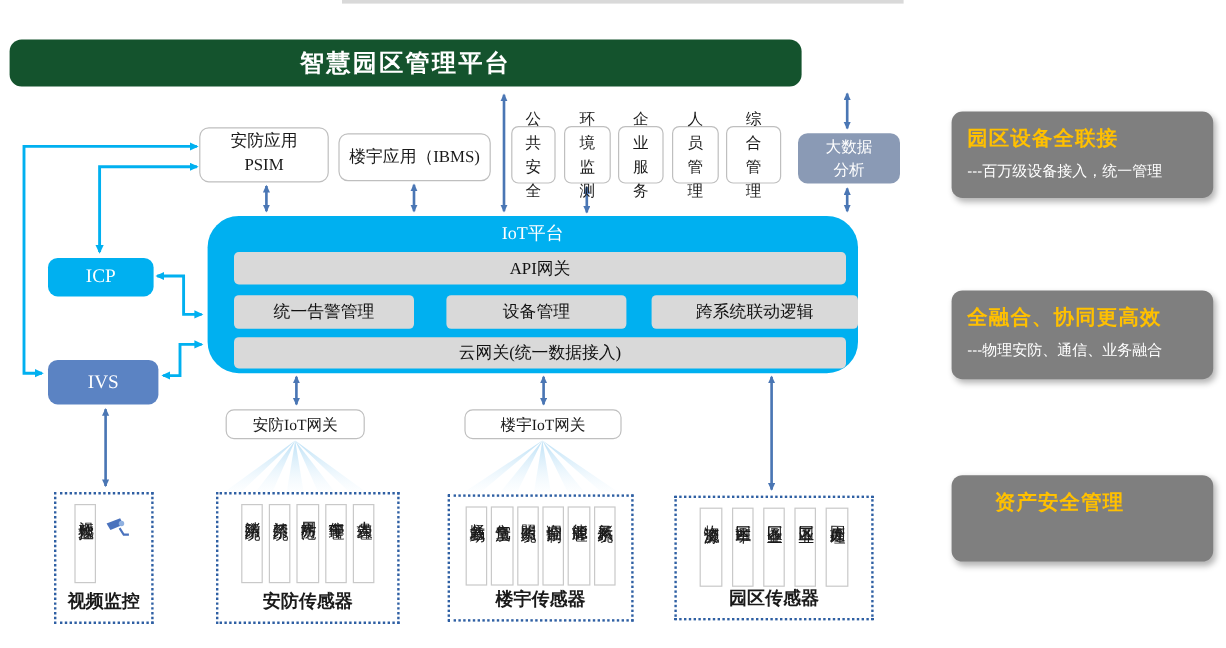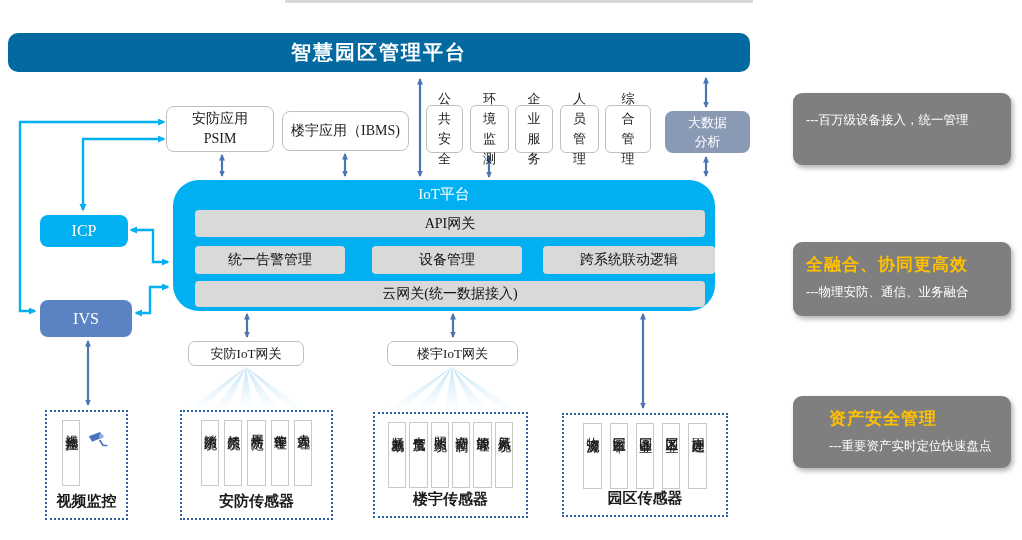--- a/index.html
+++ b/index.html
@@ -4,21 +4,21 @@
 <style>
   html,body{margin:0;padding:0;background:#fff;}
   body{width:1022px;height:540px;position:relative;overflow:hidden;
        font-family:"Liberation Sans",sans-serif;color:#1a1a1a;}
   .abs{position:absolute;box-sizing:border-box;}
 
   
   .sliver{left:285px;top:0;width:468px;height:3px;background:#d9d9d9;}
 
   
-  .banner{left:8px;top:33px;width:742px;height:39px;background:#0369a1;border-radius:10px;
+  .banner{left:8px;top:33px;width:660px;height:39px;background:#14532d;border-radius:10px;
           color:#fff;font-size:20px;font-weight:bold;display:flex;align-items:center;justify-content:center;
           letter-spacing:2px;}
 
   
   .whitebox{background:#fff;border:1px solid #bfbfbf;border-radius:8px;display:flex;align-items:center;
             justify-content:center;text-align:center;font-family:"Liberation Serif",serif;}
   .psim{left:166px;top:106px;width:108px;height:46px;font-size:14px;line-height:1.45;}
   .ibms{left:282px;top:111px;width:127px;height:40px;font-size:14px;}
   .appSmall{top:105px;height:48px;background:#fff;border:1px solid #bfbfbf;border-radius:6px;
             font-size:13px;line-height:1.55;display:flex;align-items:center;justify-content:center;
@@ -202,22 +202,22 @@
     <span class="vstrip">物流资源</span>
     <span class="vstrip">园区班车</span>
     <span class="vstrip">园区企业</span>
     <span class="vstrip">园区工业</span>
     <span class="vstrip">固废处理</span>
   </div>
   <div class="dashLabel">园区传感器</div>
 </div>
 
 <div class="abs panel p0">
+  <div class="pTitle">园区设备全联接</div>
   <div class="pDesc">---百万级设备接入，统一管理</div>
 </div>
 <div class="abs panel p1">
   <div class="pTitle">全融合、协同更高效</div>
   <div class="pDesc">---物理安防、通信、业务融合</div>
 </div>
 <div class="abs panel p2">
   <div class="pTitle">资产安全管理</div>
-  <div class="pDesc">---重要资产实时定位快速盘点</div>
 </div>
 
 </body></html>

